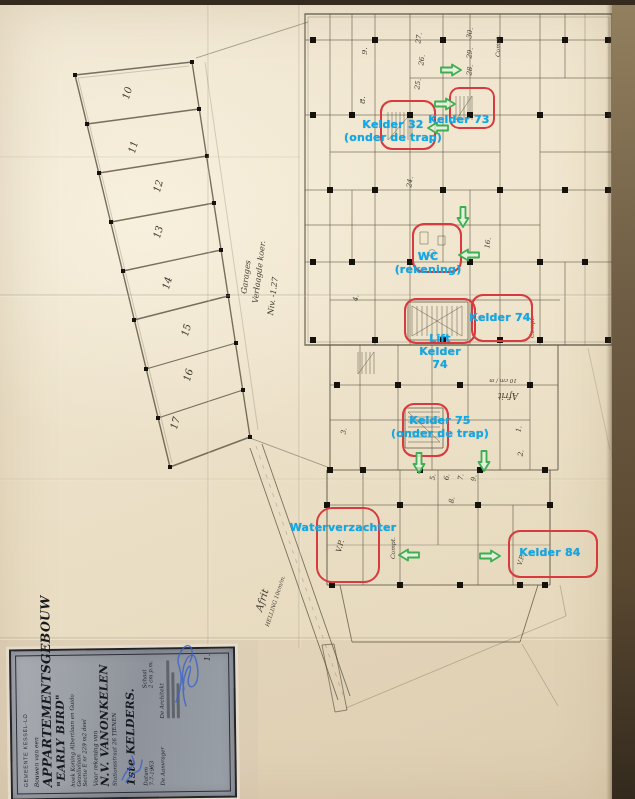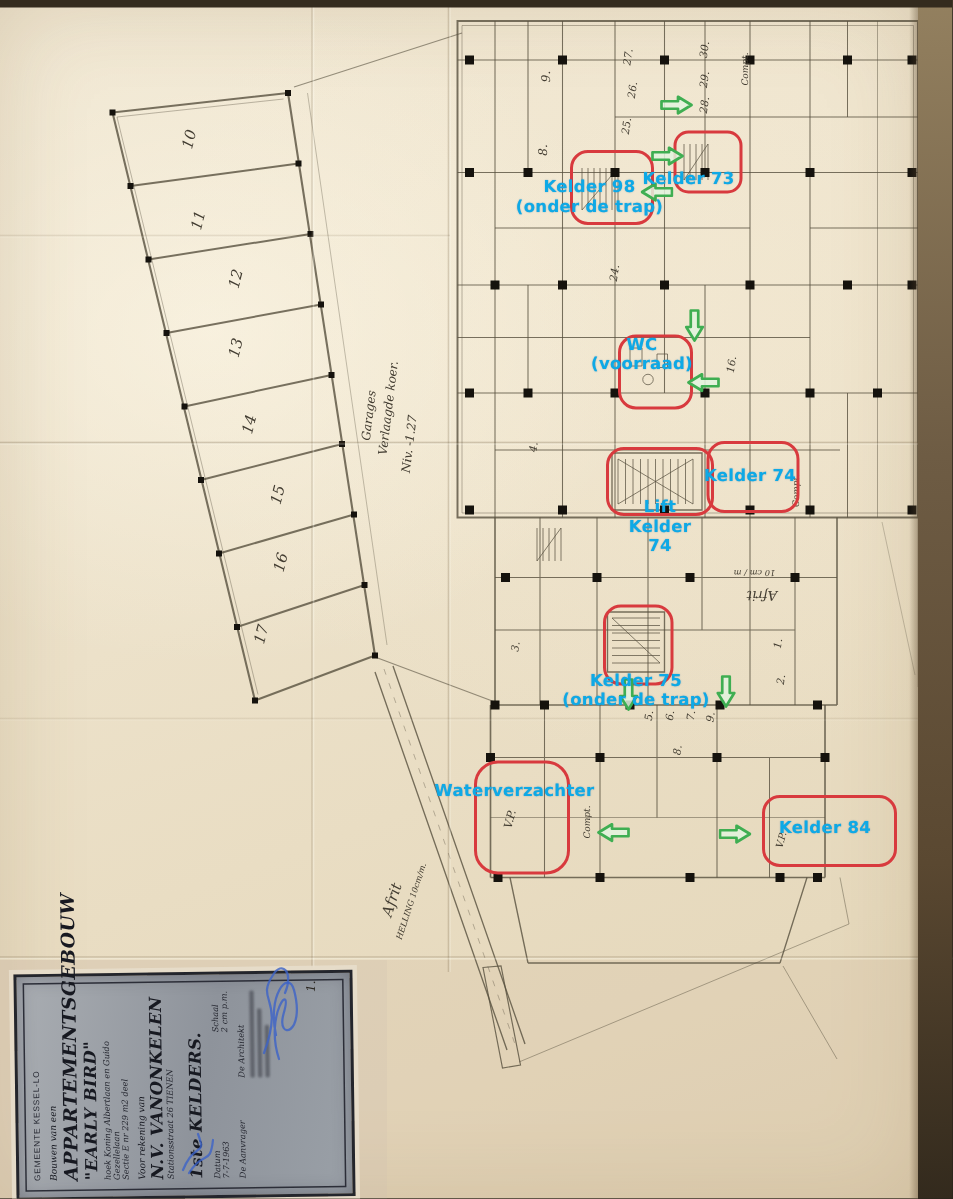--- a/index.html
+++ b/index.html
@@ -232,39 +232,39 @@
   <div id="overlay">
       <div class="hl" style="left: 380px; top: 100px; width: 52px; height: 46px; border-radius: 12px; border-color: rgb(216, 58, 62);"></div>
       <div class="hl" style="left: 449px; top: 87px; width: 42px; height: 38px; border-radius: 10px; border-color: rgb(216, 58, 62);"></div>
       <div class="hl" style="left: 412px; top: 223px; width: 46px; height: 46px; border-radius: 12px; border-color: rgb(216, 58, 62);"></div>
       <div class="hl" style="left: 404px; top: 298px; width: 68px; height: 42px; border-radius: 12px; border-color: rgb(216, 58, 62);"></div>
       <div class="hl" style="left: 471px; top: 294px; width: 58px; height: 44px; border-radius: 12px; border-color: rgb(216, 58, 62);"></div>
       <div class="hl" style="left: 402px; top: 403px; width: 43px; height: 50px; border-radius: 12px; border-color: rgb(216, 58, 62);"></div>
       <div class="hl" style="left: 316px; top: 507px; width: 60px; height: 72px; border-radius: 16px; border-color: rgb(216, 58, 62);"></div>
       <div class="hl" style="left: 508px; top: 530px; width: 86px; height: 44px; border-radius: 12px; border-color: rgb(216, 58, 62);"></div>
       <div class="anno" style="left: 393px; top: 131px;">
-        <div style="color: rgb(14, 169, 230);">Kelder 98</div>
+        <div style="color: rgb(14, 169, 230);">Kelder 32</div>
         <div style="color: rgb(14, 169, 230);">(onder de trap)</div>
       </div>
       <div class="anno" style="left: 459px; top: 119px;">
         <div style="color: rgb(14, 169, 230);">Kelder 73</div>
       </div>
-      <div class="anno" style="left: 428px; top: 236px;">
+      <div class="anno" style="left: 428px; top: 263px;">
         <div style="color: rgb(14, 169, 230);">WC</div>
-        <div style="color: rgb(14, 169, 230);">(voorraad)</div>
+        <div style="color: rgb(14, 169, 230);">(rekening)</div>
       </div>
       <div class="anno" style="left: 440px; top: 317px; margin-top: 34px;">
         <div style="color: rgb(14, 169, 230);">Lift</div>
         <div style="color: rgb(14, 169, 230);">Kelder</div>
         <div style="color: rgb(14, 169, 230); text-align: center;">74</div>
       </div>
       <div class="anno" style="left: 500px; top: 317px;">
         <div style="color: rgb(14, 169, 230);">Kelder 74</div>
       </div>
-      <div class="anno" style="left: 424px; top: 427px; margin-top: 33px;">
+      <div class="anno" style="left: 440px; top: 427px;">
         <div style="color: rgb(14, 169, 230);">Kelder 75</div>
         <div style="color: rgb(14, 169, 230);">(onder de trap)</div>
       </div>
       <div class="anno" style="left: 343px; top: 527px; text-align: right;">
         <div style="color: rgb(14, 169, 230);">Waterverzachter</div>
       </div>
       <div class="anno" style="left: 550px; top: 552px;">
         <div style="color: rgb(14, 169, 230);">Kelder 84</div>
       </div>
       <div class="arrow" style="left: 440px; top: 62px;"><svg width="22" height="14" viewBox="0 0 22 14">

